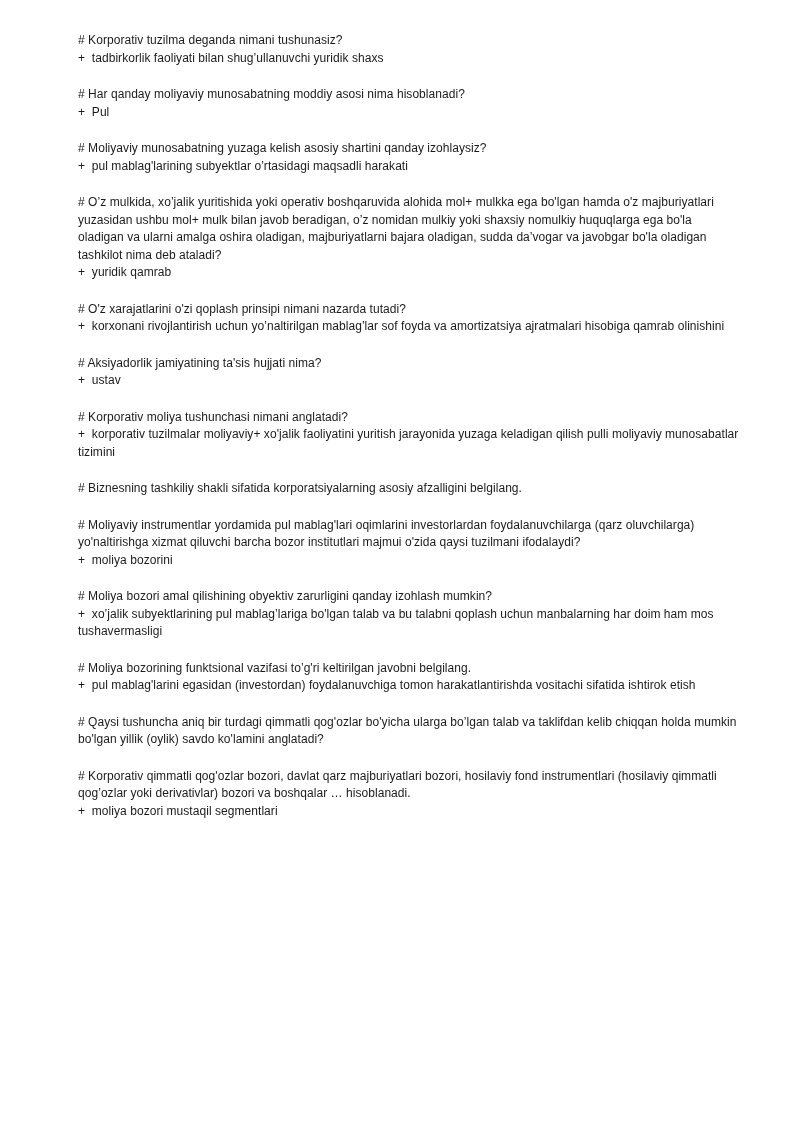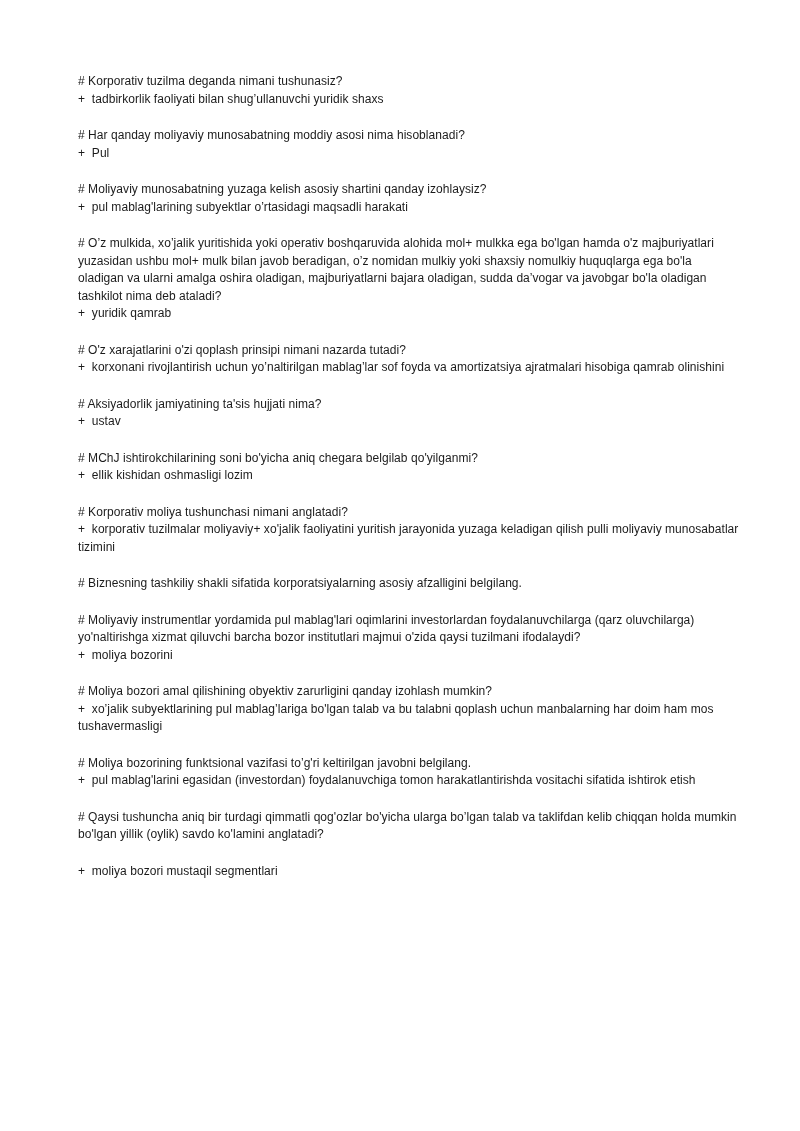--- a/index.html
+++ b/index.html
@@ -11,21 +11,21 @@
     width: 800px;
     height: 1131px;
     overflow: hidden;
     font-family: "Liberation Sans", "DejaVu Sans", sans-serif;
   }
   .page {
     box-sizing: border-box;
     width: 788px;
     height: 1131px;
     background: #ffffff;
-    padding: 73px 60px 0 78px;
+    padding: 32px 60px 0 78px;
   }
   .qa-list {
     width: 662px;
   }
   .qa-item {
     margin: 0 0 19px 0;
   }
   .q-line, .a-line {
     font-size: 12px;
     line-height: 17.5px;
@@ -63,24 +63,20 @@
     <div class="qa-item">
       <div class="q-line"># O'z xarajatlarini o'zi qoplash prinsipi nimani nazarda tutadi?</div>
       <div class="a-line">+  korxonani rivojlantirish uchun yo’naltirilgan mablag’lar sof foyda va amortizatsiya ajratmalari hisobiga qamrab olinishini</div>
     </div>
 
     <div class="qa-item">
       <div class="q-line"># Aksiyadorlik jamiyatining ta'sis hujjati nima?</div>
       <div class="a-line">+  ustav</div>
     </div>
 
-    <div class="qa-item">
-      <div class="q-line"># MChJ ishtirokchilarining soni bo'yicha aniq chegara belgilab qo'yilganmi?</div>
-      <div class="a-line">+  ellik kishidan oshmasligi lozim</div>
-    </div>
 
     <div class="qa-item">
       <div class="q-line"># Korporativ moliya tushunchasi nimani anglatadi?</div>
       <div class="a-line">+  korporativ tuzilmalar moliyaviy+ xo'jalik faoliyatini yuritish jarayonida yuzaga keladigan qilish pulli moliyaviy munosabatlar tizimini</div>
     </div>
 
     <div class="qa-item">
       <div class="q-line"># Biznesning tashkiliy shakli sifatida korporatsiyalarning asosiy afzalligini belgilang.</div>
     </div>
 
@@ -97,17 +93,18 @@
     <div class="qa-item">
       <div class="q-line"># Moliya bozorining funktsional vazifasi to’g'ri keltirilgan javobni belgilang.</div>
       <div class="a-line">+  pul mablag'larini egasidan (investordan) foydalanuvchiga tomon harakatlantirishda vositachi sifatida ishtirok etish</div>
     </div>
 
     <div class="qa-item">
       <div class="q-line"># Qaysi tushuncha aniq bir turdagi qimmatli qog'ozlar bo'yicha ularga bo’lgan talab va taklifdan kelib chiqqan holda mumkin bo'lgan yillik (oylik) savdo ko'lamini anglatadi?</div>
     </div>
 
     <div class="qa-item">
+      <div class="q-line"># Korporativ qimmatli qog'ozlar bozori, davlat qarz majburiyatlari bozori, hosilaviy fond instrumentlari (hosilaviy qimmatli qog’ozlar yoki derivativlar) bozori va boshqalar … hisoblanadi.</div>
       <div class="a-line">+  moliya bozori mustaqil segmentlari</div>
     </div>
 
   </div>
 </div>
 
 </body></html>

